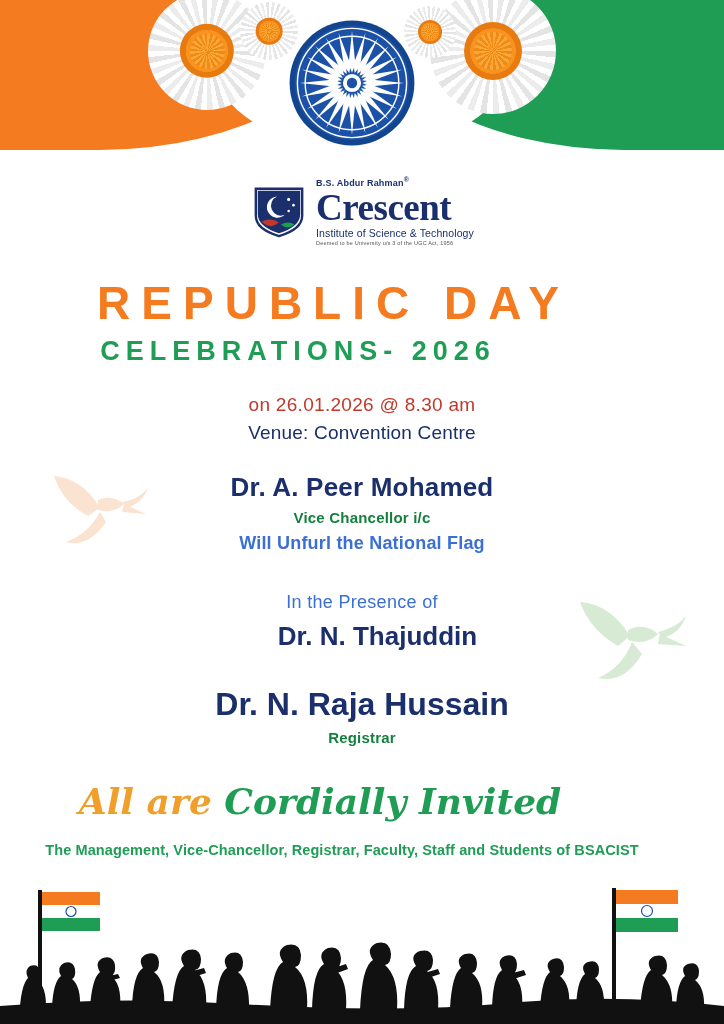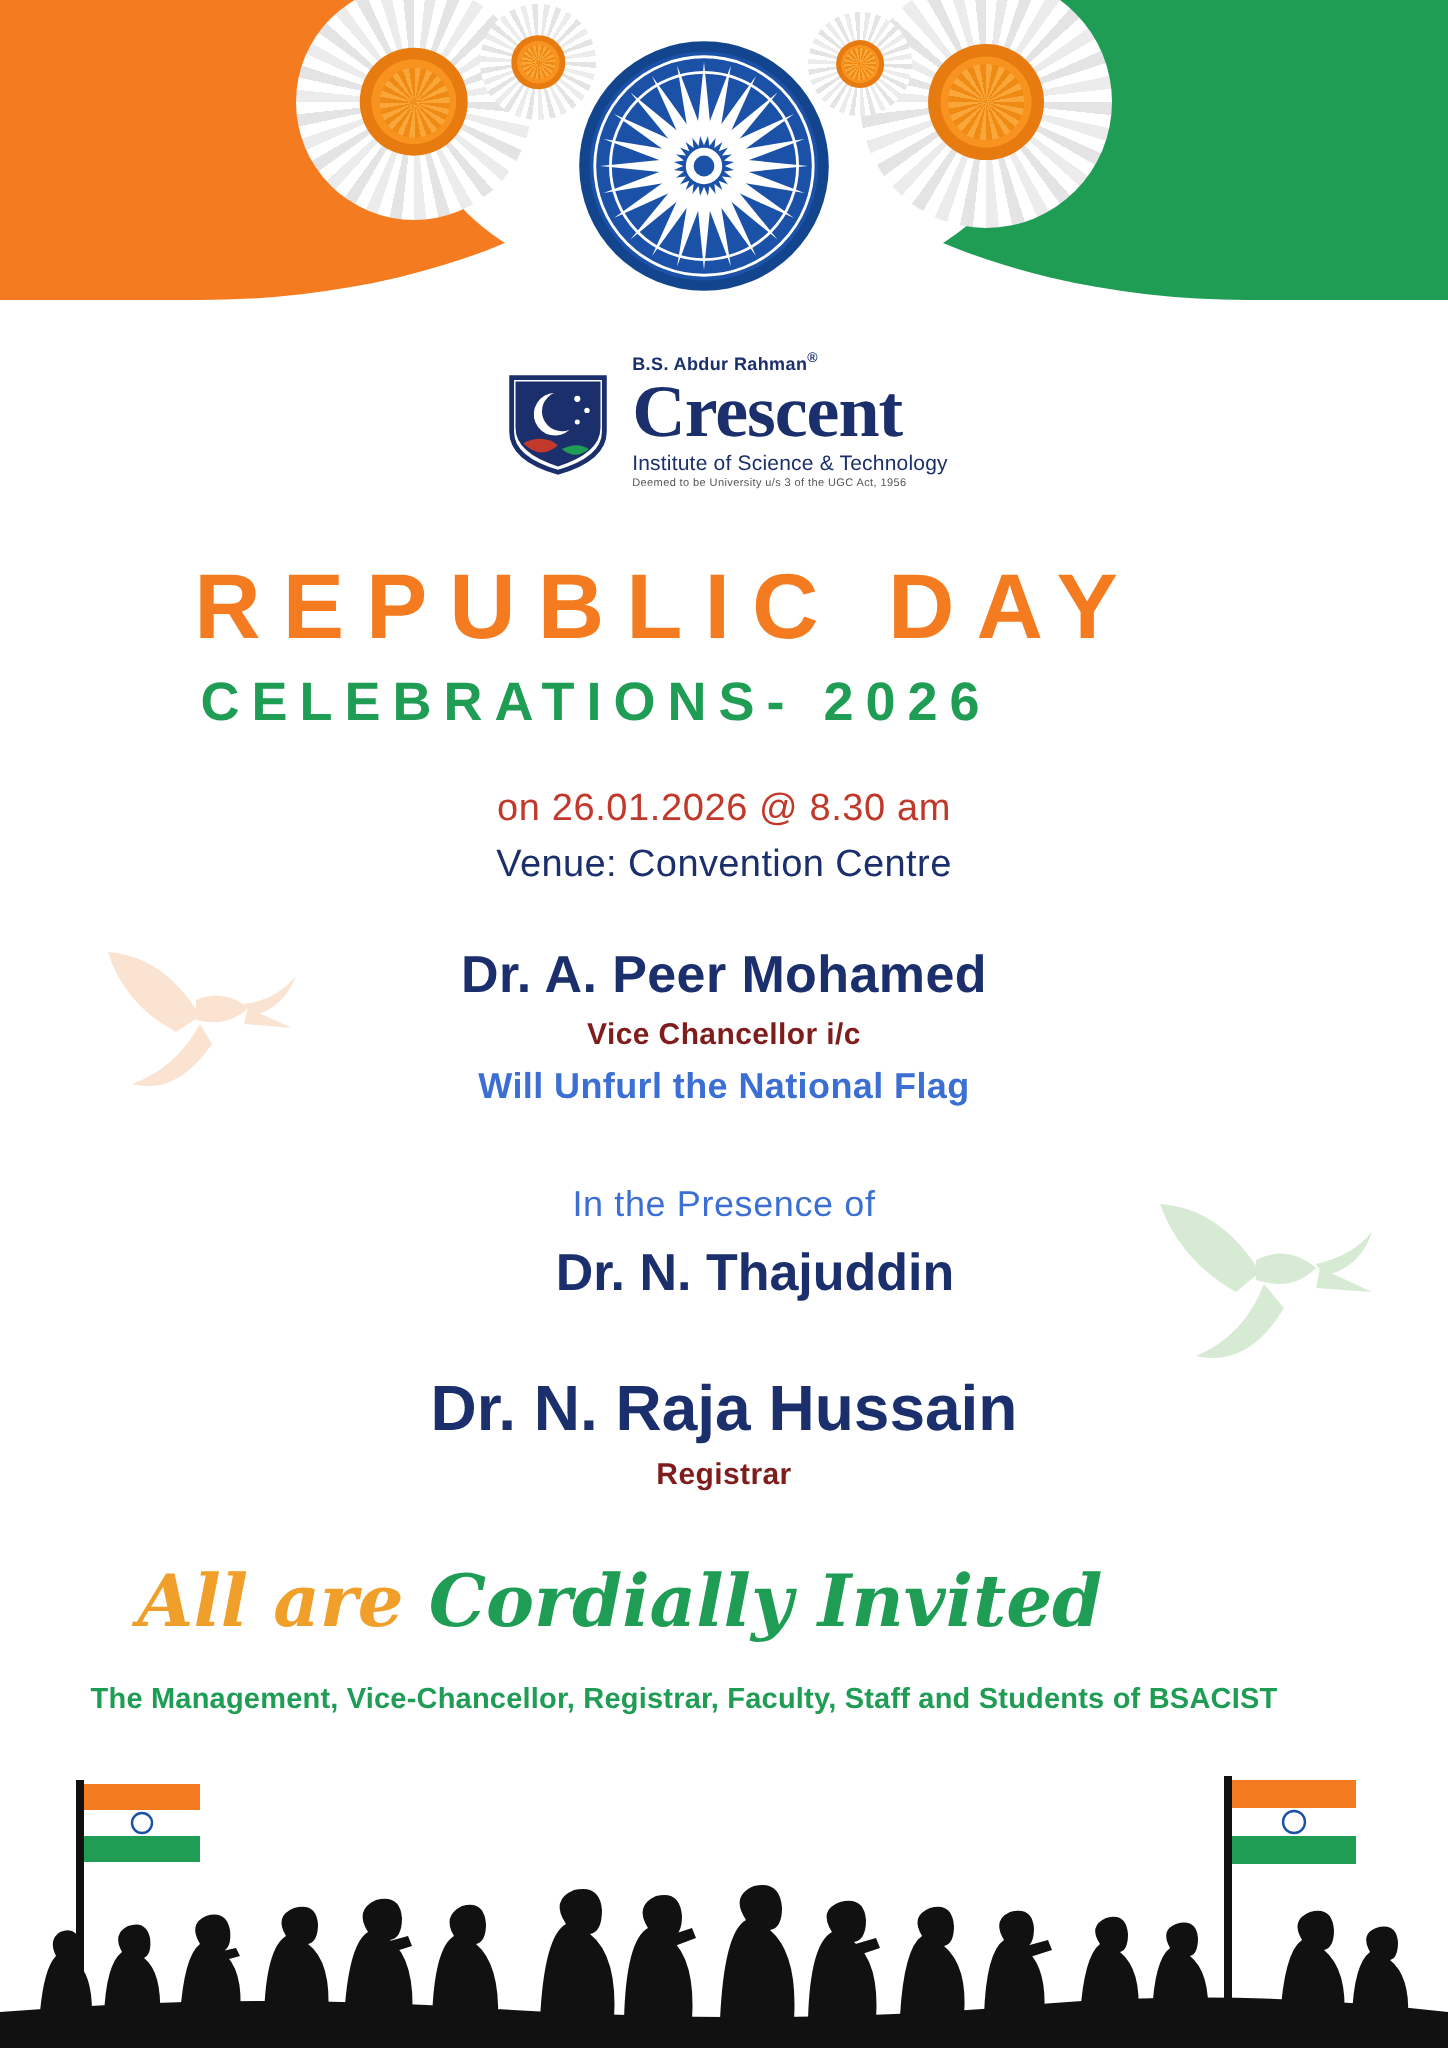--- a/index.html
+++ b/index.html
@@ -222,21 +222,21 @@
   .name-big {
     font-size: 26px;
     font-weight: bold;
     color: #1a2f6b;
     margin-top: 28px;
     letter-spacing: 0.2px;
   }
   .role-red {
     font-size: 15px;
     font-weight: bold;
-    color: #7f1d1d;
+    color: #15803d;
     margin-top: 6px;
     letter-spacing: 0.2px;
   }
   .unfurl {
     font-size: 18px;
     font-weight: 600;
     color: #3b6fd4;
     margin-top: 7px;
     letter-spacing: 0.2px;
   }
@@ -256,21 +256,21 @@
   }
   .name-big3 {
     font-size: 32px;
     font-weight: bold;
     color: #1a2f6b;
     margin-top: 34px;
   }
   .cordial {
     position: absolute;
     top: 780px;
-    left: 2px;
+    left: 12px;
     width: 616px;
     text-align: center;
     font-size: 36px;
     font-style: italic;
     font-weight: bold;
     color: #f0a02a;
     font-family: "DejaVu Serif", serif;
   }
   .cordial .hi {
     color: #1f9d55;

